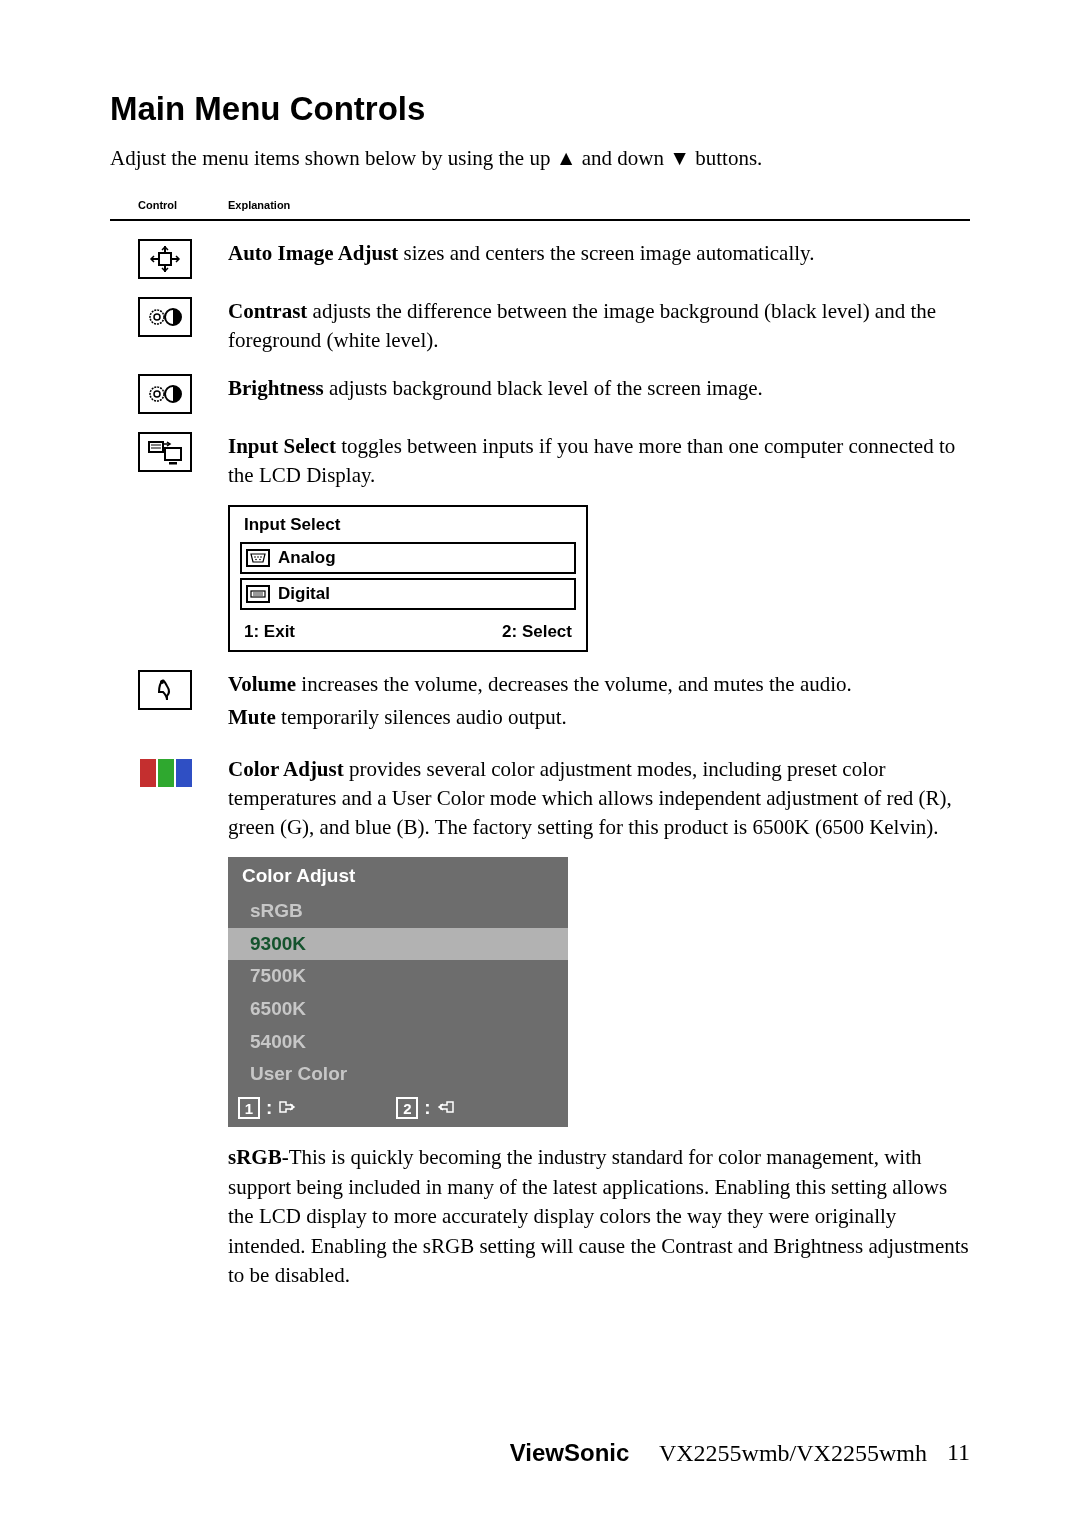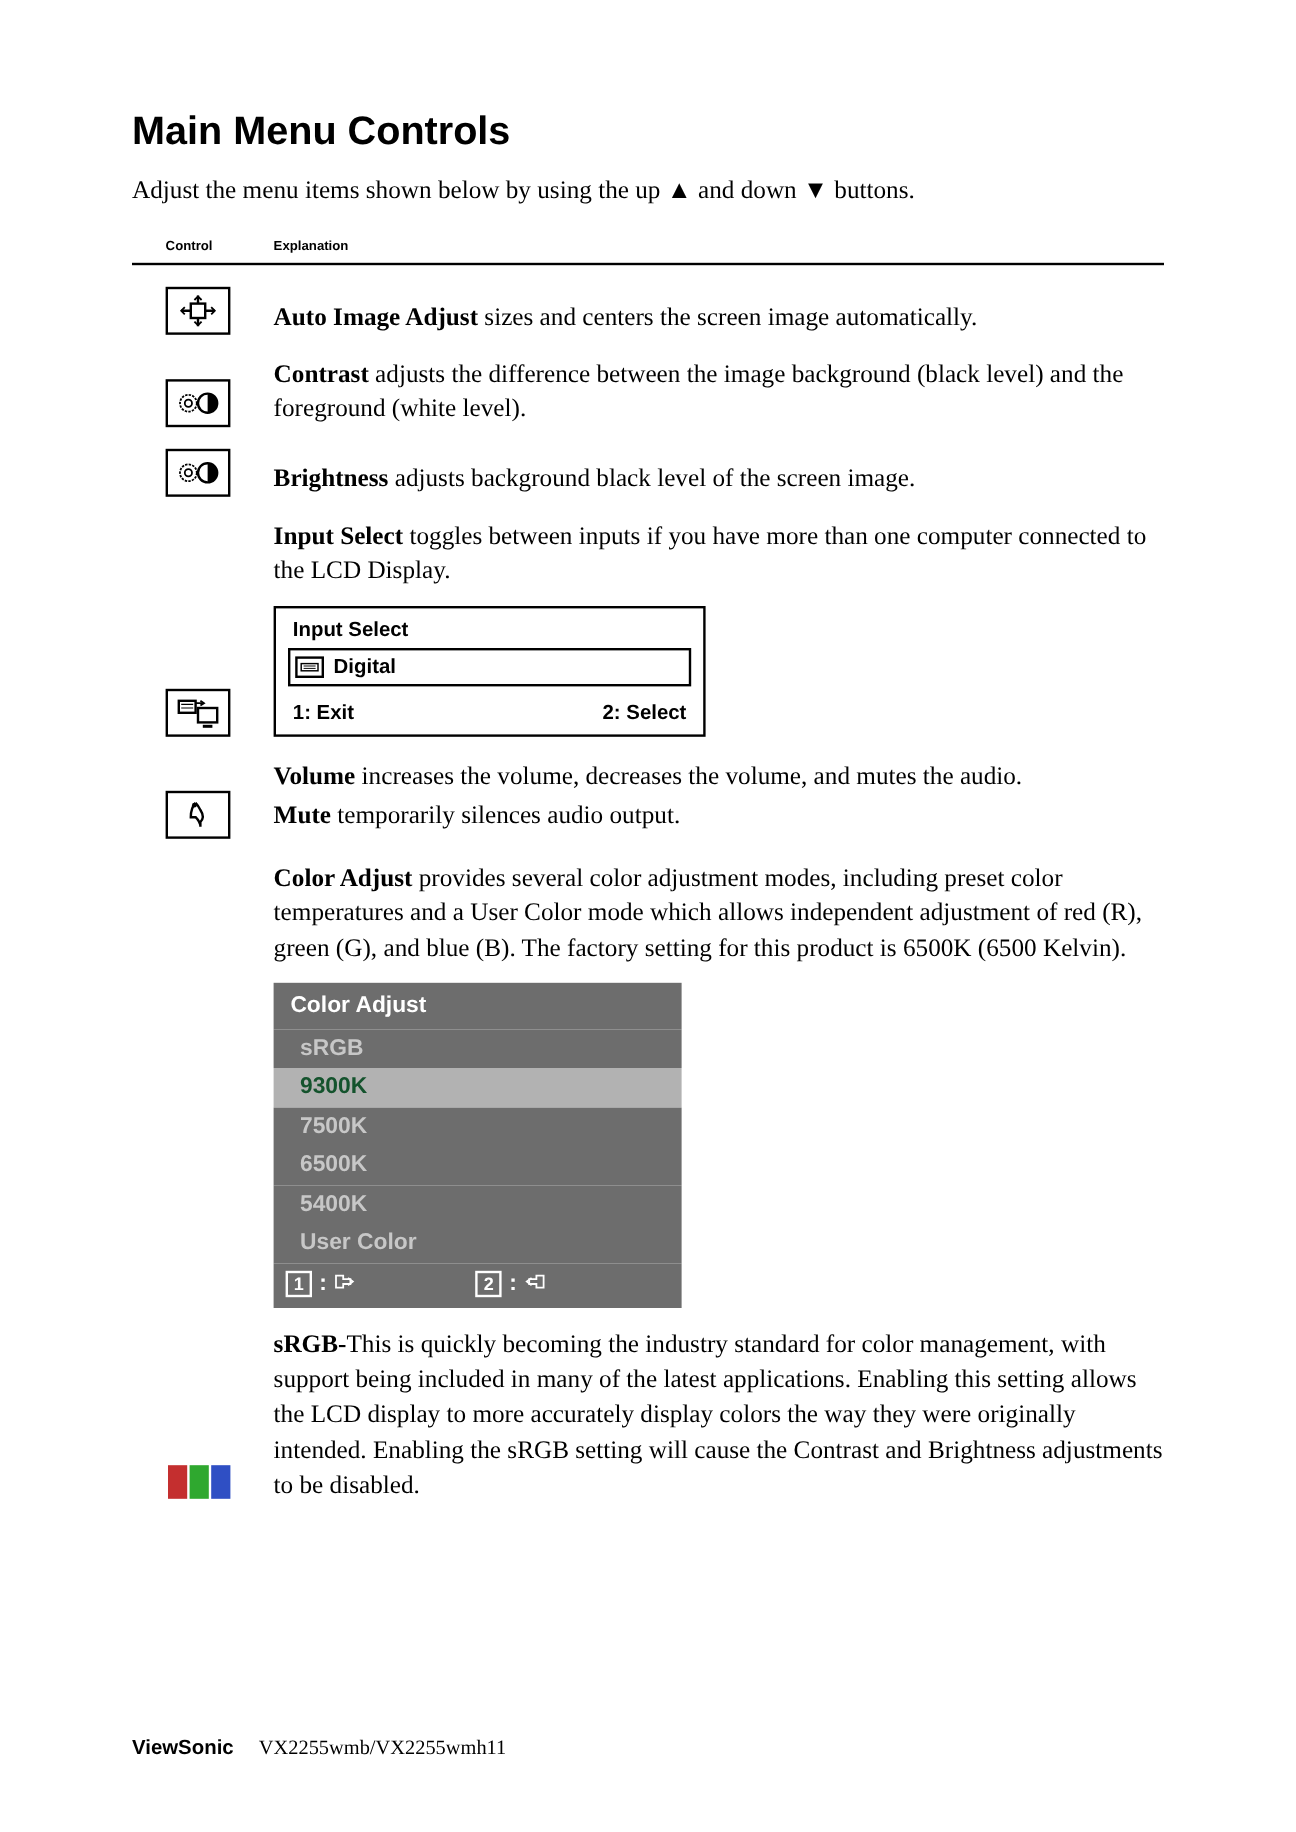--- a/index.html
+++ b/index.html
@@ -35,21 +35,21 @@
     .th-exp { }
     .hr {
       border: none;
       border-top: 2px solid #000;
       margin-bottom: 18px;
       margin-left: 0;
     }
     .rows { margin-left: 28px; }
     .row {
       display: flex;
-      align-items: flex-end;
+      align-items: flex-start;
       margin-bottom: 18px;
     }
     .icon-col {
       width: 90px;
       flex: 0 0 90px;
     }
     .icon-box {
       width: 54px;
       height: 40px;
       border: 2.5px solid #000;
@@ -137,22 +137,23 @@
     .ca-foot-seg { display: flex; align-items: center; gap: 6px; color: #fff; }
 
     .srgb-para { margin-top: 16px; line-height: 1.4; }
 
     .footer {
       position: absolute;
       bottom: 60px;
       left: 110px;
       right: 110px;
       display: flex;
-      justify-content: flex-start;
-      font-size: 17px;
+      justify-content: flex-end;
+      font-size: 24px;
+      gap: 20px;
     }
     .footer .brand { font-family: Arial, Helvetica, sans-serif; font-weight: bold; }
 
     .tri-up, .tri-down { display: inline-block; }
 
     .audio-lines p { margin-bottom: 4px; }
   </style>
 </head>
 <body>
 
@@ -236,20 +237,33 @@
           <polyline points="22,4 25,6 22,8" fill="none" stroke="#000" stroke-width="1.5"></polyline>
         </svg>
       </div>
     </div>
     <div class="exp-col">
       <p>
         <span class="bold">Input Select</span><span> toggles between inputs if you have more than one computer connected to the LCD Display.</span>
       </p>
       <div class="input-select-box">
         <div class="is-title">Input Select</div>
+        <div class="is-row first">
+          <span class="is-micon">
+            <svg width="18" height="10" viewBox="0 0 18 10">
+                <polygon points="2,1 16,1 14,9 4,9" fill="none" stroke="#000" stroke-width="1.2"></polygon>
+                <circle cx="6" cy="4" r="0.8" fill="#000"></circle>
+                <circle cx="9" cy="4" r="0.8" fill="#000"></circle>
+                <circle cx="12" cy="4" r="0.8" fill="#000"></circle>
+                <circle cx="7" cy="6.5" r="0.8" fill="#000"></circle>
+                <circle cx="11" cy="6.5" r="0.8" fill="#000"></circle>
+              </svg>
+          </span>
+          <span>Analog</span>
+        </div>
         <div class="is-row">
           <span class="is-micon">
             <svg width="18" height="10" viewBox="0 0 18 10">
                 <rect x="2" y="2" width="14" height="6" fill="none" stroke="#000" stroke-width="1.2"></rect>
                 <line x1="4" y1="4" x2="14" y2="4" stroke="#000" stroke-width="0.8"></line>
                 <line x1="4" y1="6" x2="14" y2="6" stroke="#000" stroke-width="0.8"></line>
               </svg>
           </span>
           <span>Digital</span>
         </div>

